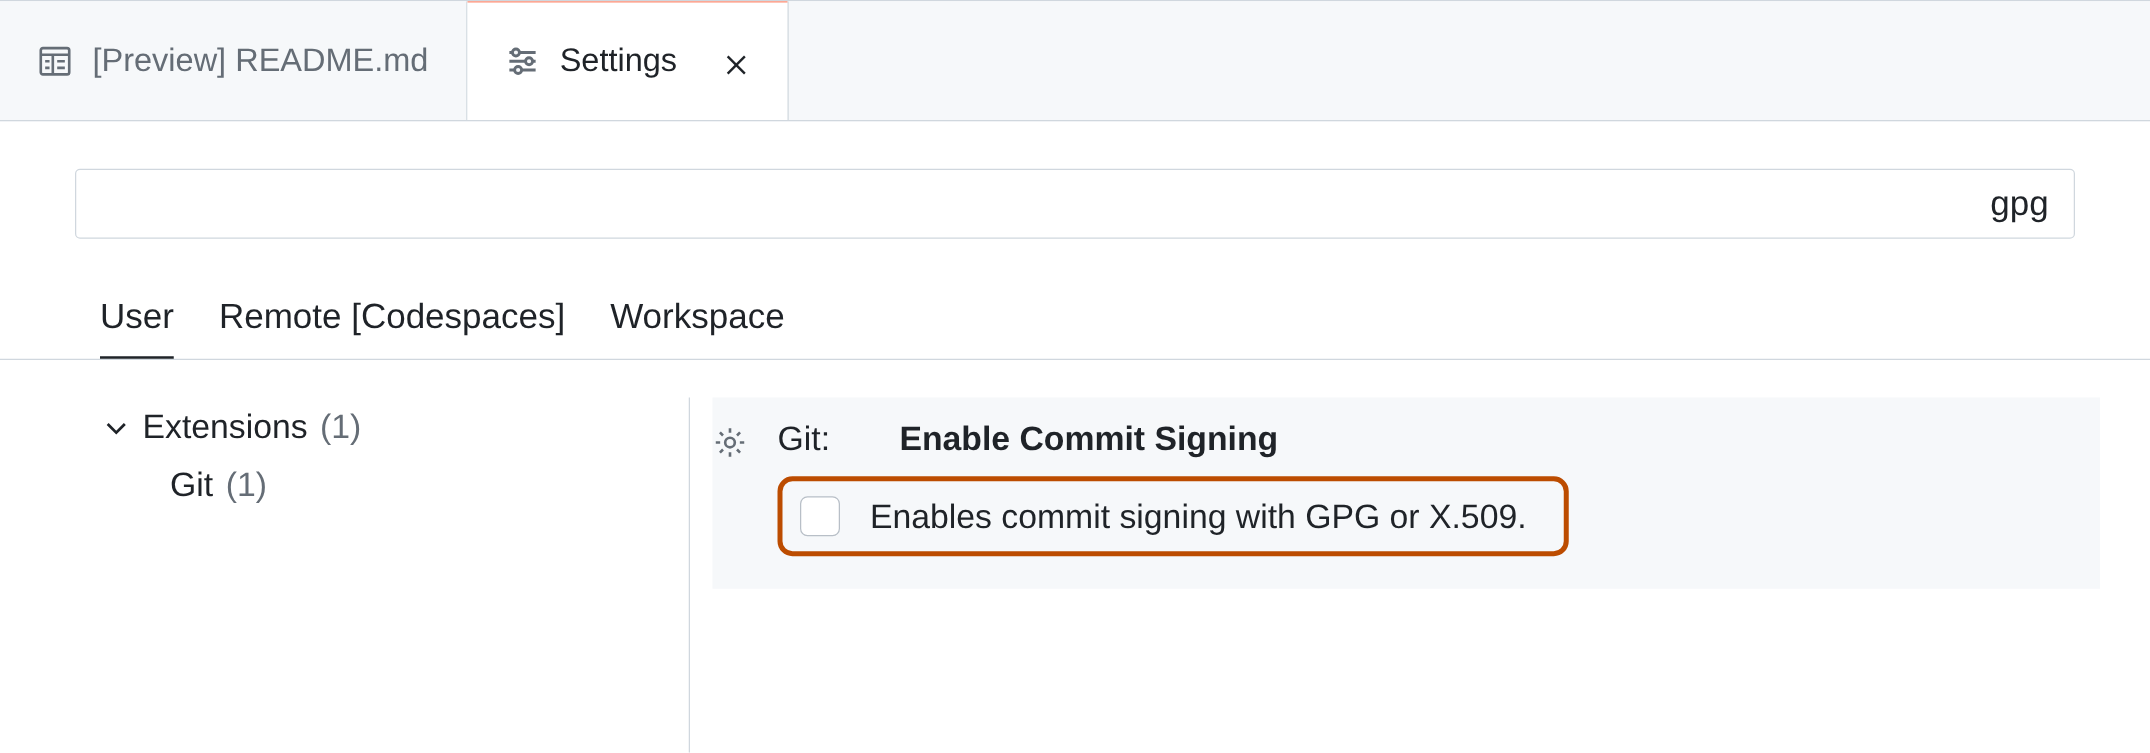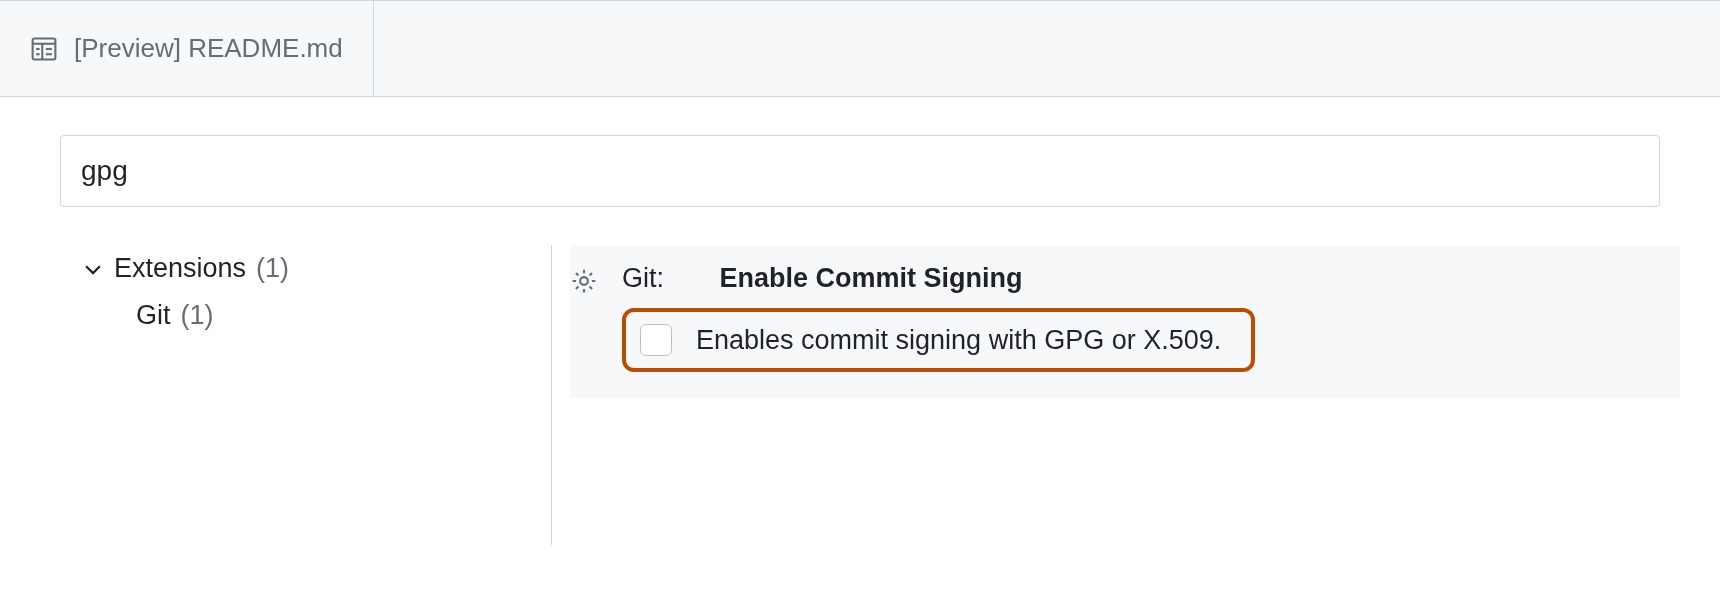--- a/index.html
+++ b/index.html
@@ -62,28 +62,29 @@
       margin-left: 20px;
     }
     .settings-body {
       padding: 38px 0 0 0;
     }
     .search-box {
       margin: 0 60px 38px 60px;
     }
     .search-input {
       width: 100%;
-      height: 72px;
+      height: 56px;
       padding: 0 20px;
       font-size: 28px;
       font-family: inherit;
       border: 1px solid #d0d7de;
       border-radius: 4px;
       background: #ffffff;
       color: #1f2328;
+      text-align: right;
     }
     .scope-tabs {
       display: flex;
       gap: 36px;
       padding: 0 0 0 80px;
       border-bottom: 1px solid #d0d7de;
       margin: 0 0 0 0;
     }
     .scope-tab {
       font-size: 28px;
@@ -191,27 +192,51 @@
         <line x1="1.5" y1="5" x2="14.5" y2="5"></line>
         <line x1="7" y1="5" x2="7" y2="14"></line>
         <line x1="3.5" y1="8" x2="5.5" y2="8"></line>
         <line x1="3.5" y1="11" x2="5.5" y2="11"></line>
         <line x1="9" y1="8" x2="12.5" y2="8"></line>
         <line x1="9" y1="11" x2="12.5" y2="11"></line>
       </svg>
     </span>
     <span>[Preview] README.md</span>
   </div>
+  <div class="tab active">
+    <span class="icon">
+      <svg viewBox="0 0 16 16" fill="none" stroke="currentColor" stroke-width="1.3">
+        <line x1="2" y1="4" x2="14" y2="4"></line>
+        <line x1="2" y1="8" x2="14" y2="8"></line>
+        <line x1="2" y1="12" x2="14" y2="12"></line>
+        <circle cx="5" cy="4" r="1.6" fill="#f6f8fa"></circle>
+        <circle cx="11" cy="8" r="1.6" fill="#f6f8fa"></circle>
+        <circle cx="6" cy="12" r="1.6" fill="#f6f8fa"></circle>
+      </svg>
+    </span>
+    <span>Settings</span>
+    <span class="close">
+      <svg viewBox="0 0 16 16" fill="none" stroke="#1f2328" stroke-width="1.4">
+        <line x1="3" y1="3" x2="13" y2="13"></line>
+        <line x1="13" y1="3" x2="3" y2="13"></line>
+      </svg>
+    </span>
+  </div>
 </div>
 
 <div class="settings-body">
   <div class="search-box">
     <input class="search-input" type="text" value="gpg" style="">
   </div>
 
+  <div class="scope-tabs">
+    <div class="scope-tab active">User</div>
+    <div class="scope-tab">Remote [Codespaces]</div>
+    <div class="scope-tab">Workspace</div>
+  </div>
 
   <div class="content-row">
     <div class="tree">
       <div class="tree-item">
         <span class="chev">
           <svg viewBox="0 0 16 16" fill="none" stroke="#1f2328" stroke-width="1.6">
             <polyline points="3,6 8,11 13,6"></polyline>
           </svg>
         </span>
         <span>Extensions</span>

